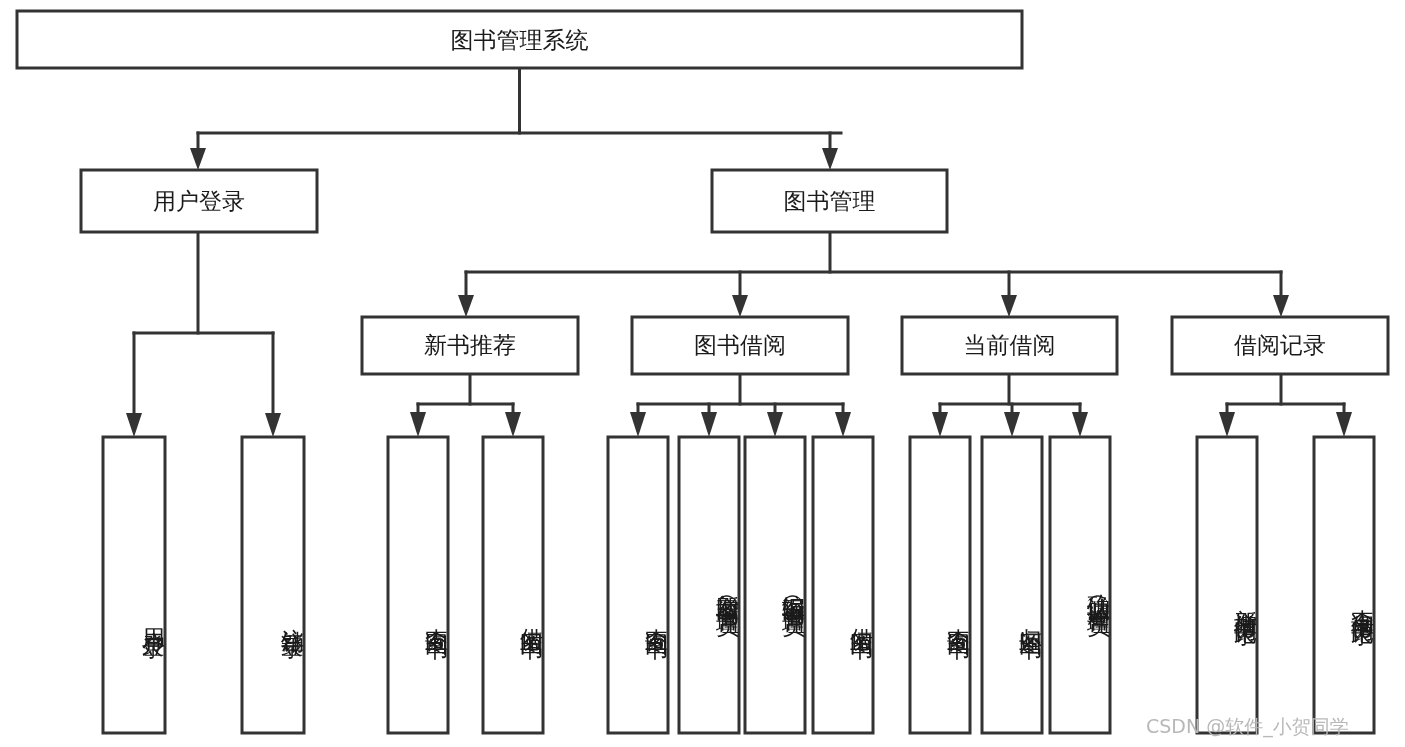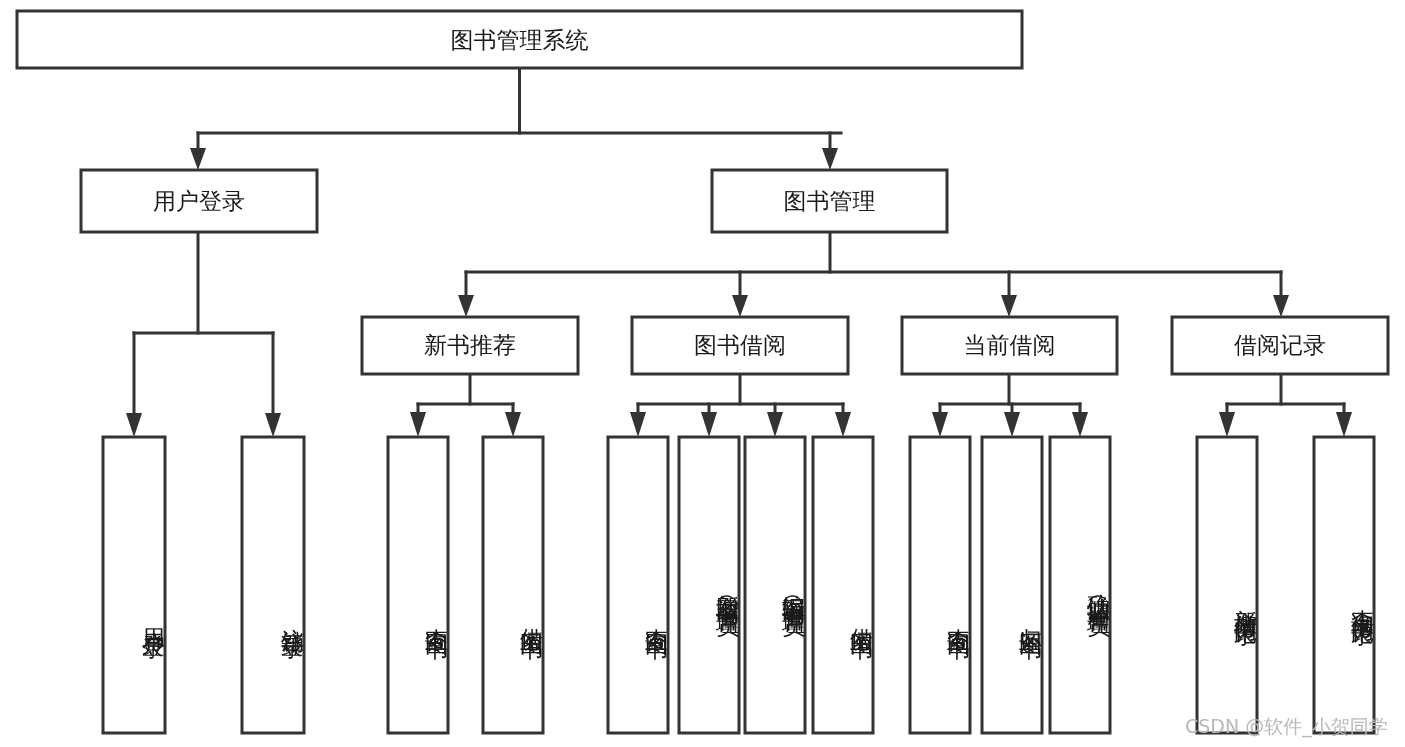--- a/index.html
+++ b/index.html
@@ -207,15 +207,15 @@
   <div class="label-vertical" style="left:608px; top:498px; width:60px; height:235px;">查询图书</div>
   <div class="label-vertical" style="left:679px; top:446px; width:60px; height:287px;">新增图书（管理员）</div>
   <div class="label-vertical" style="left:745px; top:446px; width:60px; height:287px;">编辑图书（管理员）</div>
   <div class="label-vertical" style="left:813px; top:498px; width:60px; height:235px;">借阅图书</div>
   <div class="label-vertical" style="left:910px; top:498px; width:60px; height:235px;">查询图书</div>
   <div class="label-vertical" style="left:982px; top:498px; width:60px; height:235px;">归还图书</div>
   <div class="label-vertical" style="left:1050px; top:446px; width:60px; height:287px;">确认归还（管理员）</div>
   <div class="label-vertical" style="left:1197px; top:467px; width:60px; height:266px;">新增借阅记录</div>
   <div class="label-vertical" style="left:1314px; top:467px; width:60px; height:266px;">查询借阅记录</div>
 
-  <div class="watermark" style="left:1146px; top:714px;margin-left:39px;">CSDN @软件_小贺同学</div>
+  <div class="watermark" style="left:1146px; top:714px;">CSDN @软件_小贺同学</div>
 
 </div>
 
 </body></html>

